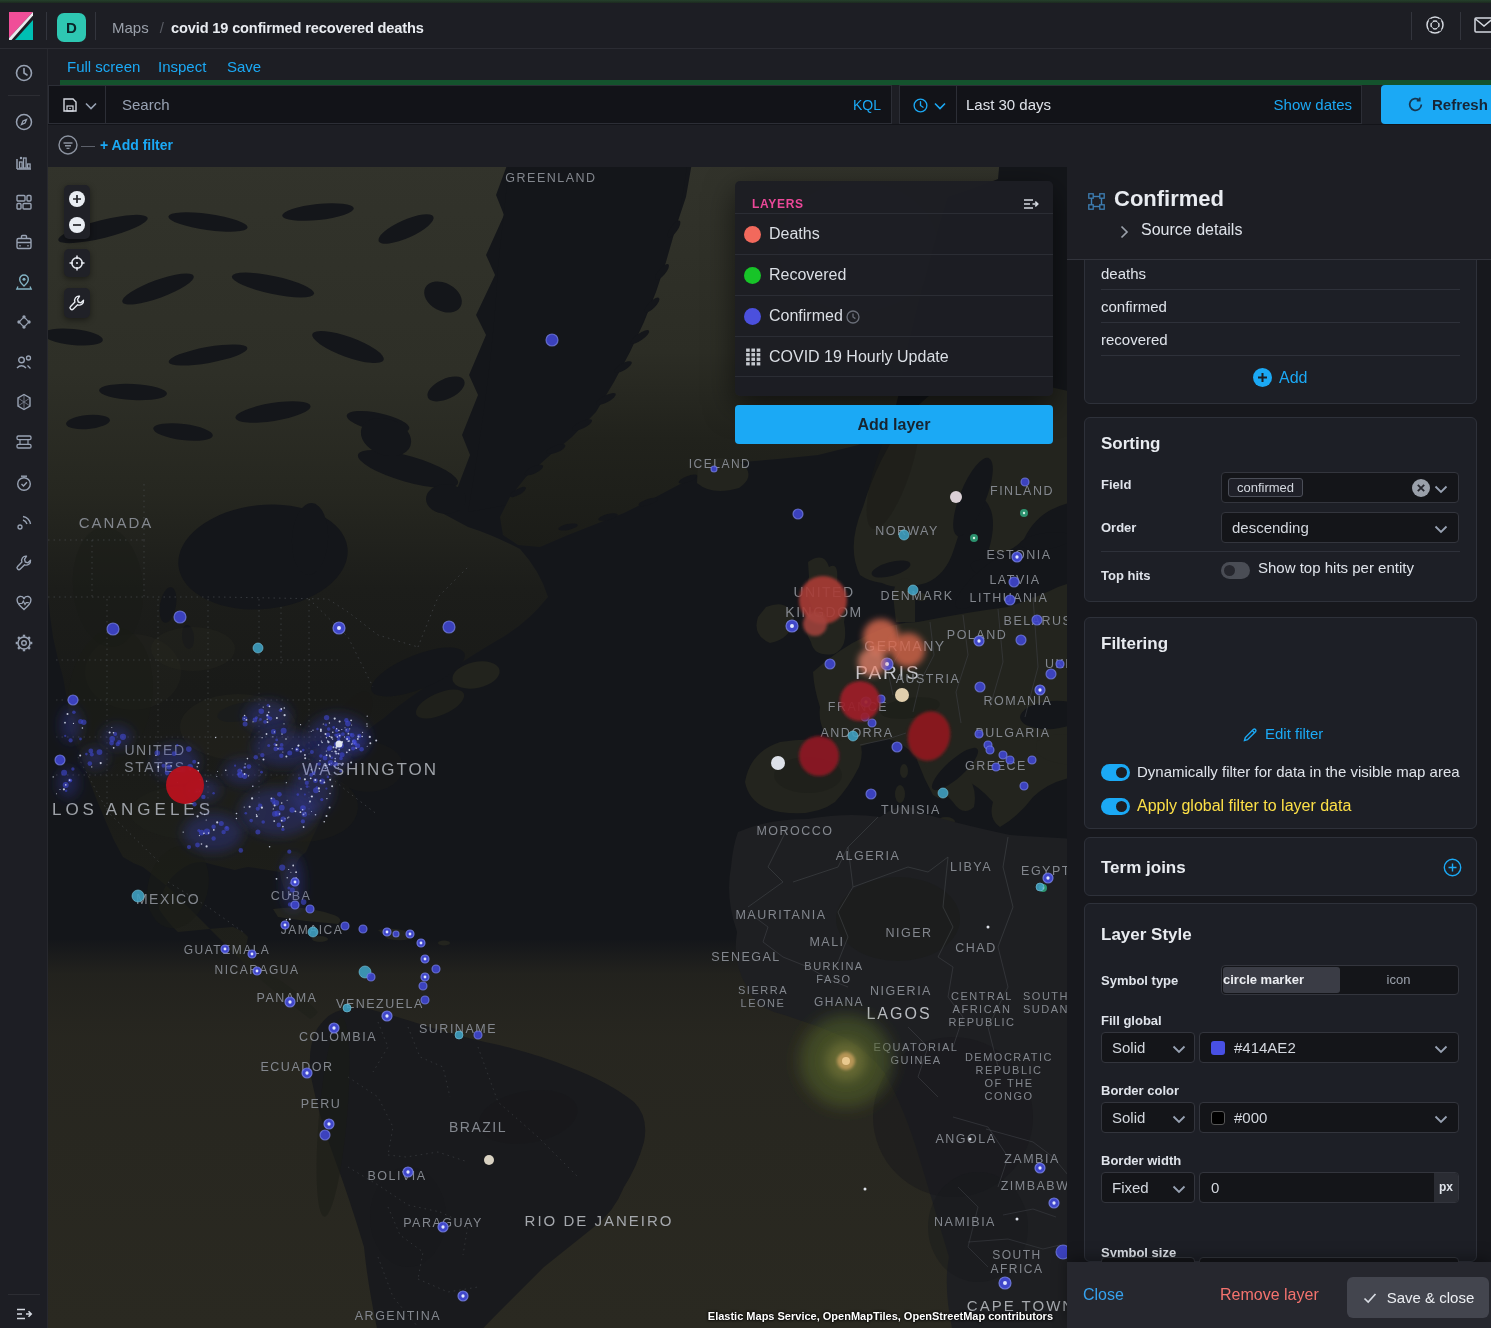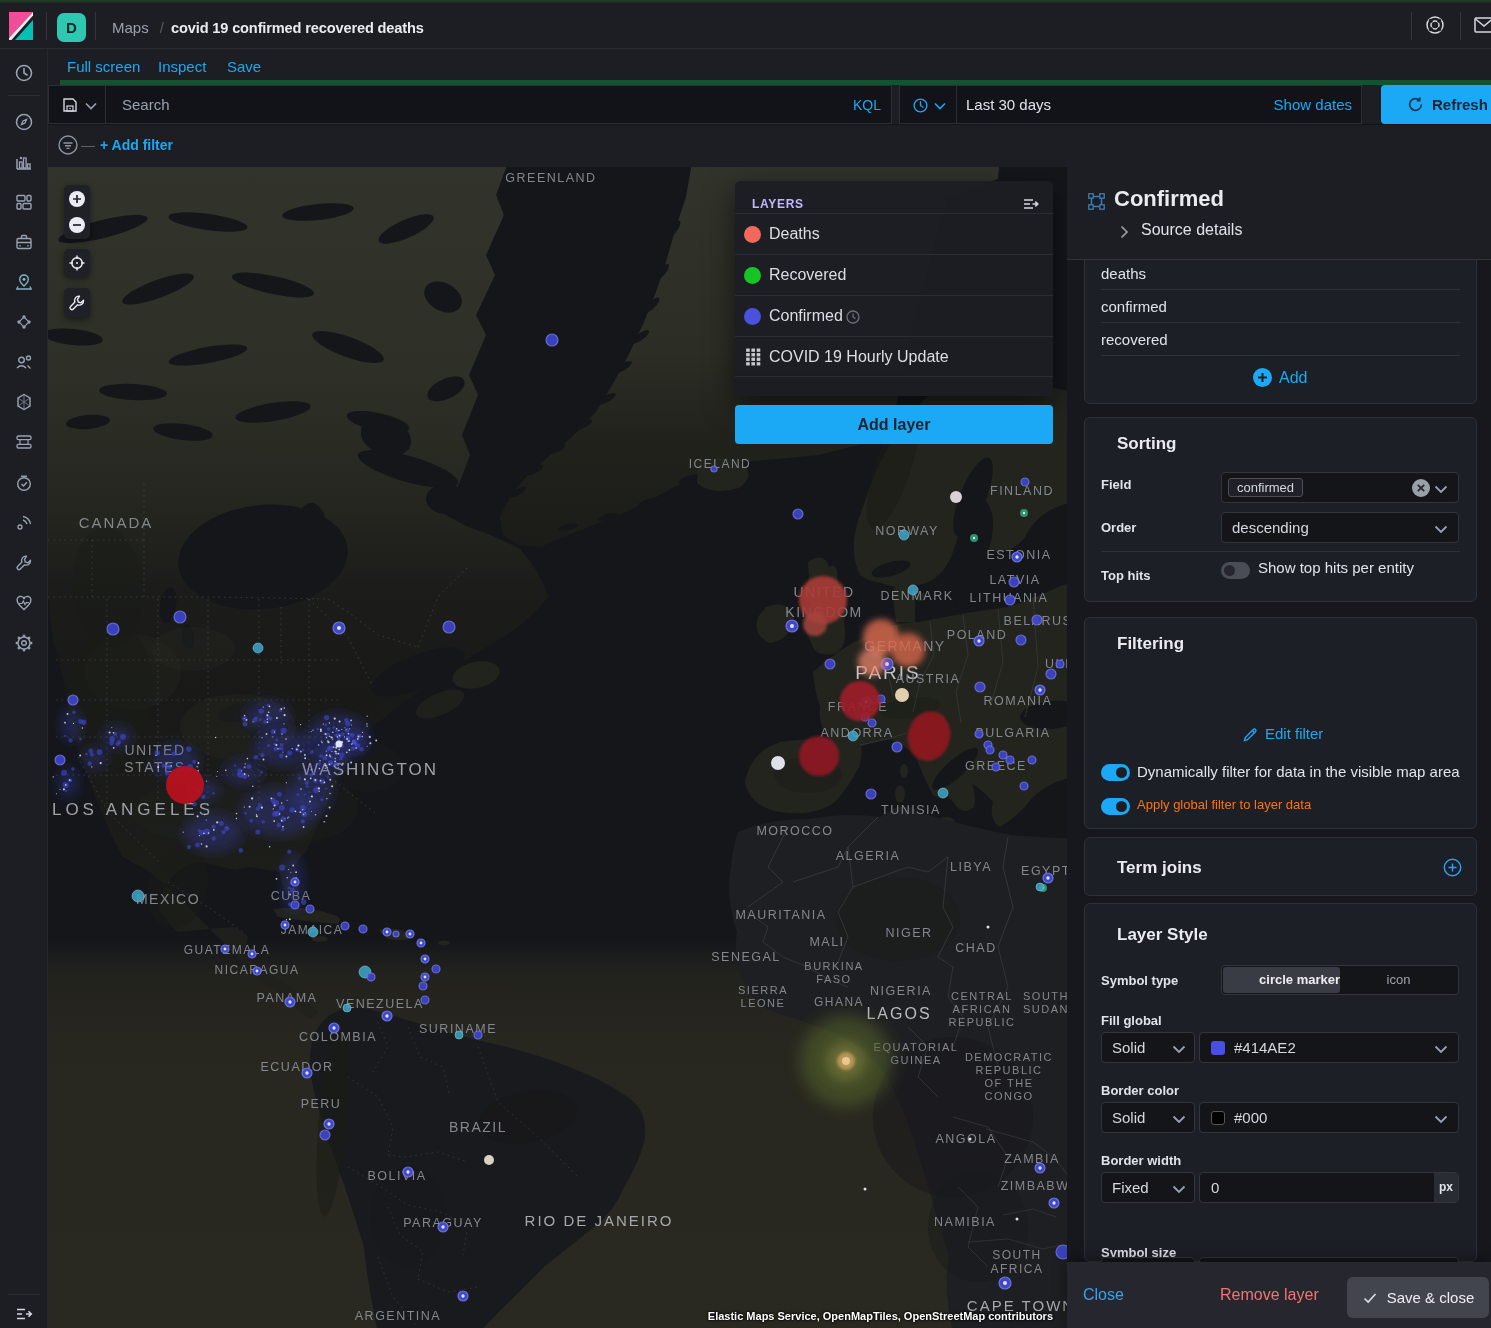--- a/index.html
+++ b/index.html
@@ -50,40 +50,40 @@
 
 #map { left:48px; top:167px; width:1019px; height:1161px; background:#16181b; overflow:hidden; }
 
 .mapbtn { position:absolute; left:16px; width:26px; background:#202127;
   border-radius:5px; box-shadow:0 2px 6px rgba(0,0,0,.45); }
 
 #layerspanel { left:687px; top:14px; width:318px; height:215px;
   background:rgba(29,30,36,.98); border-radius:5px;
   box-shadow:0 10px 30px rgba(0,0,0,.55); color:#dbdfe5; }
 #layerspanel .hdr { position:absolute; left:17px; top:16px; font-size:12px;
-  font-weight:700; letter-spacing:.7px; color:#c4b5fd; }
+  font-weight:700; letter-spacing:.7px; color:#ec4899; }
 #layerspanel .row { position:absolute; left:0; width:318px; height:41px;
   border-top:1px solid #2b2d34; }
 #layerspanel .dot { position:absolute; left:9px; top:12px; width:17px; height:17px;
   border-radius:50%; }
 #layerspanel .lbl { position:absolute; left:34px; top:11px; font-size:16px; color:#dbdfe5; }
 #addlayerbtn { left:687px; top:238px; width:318px; height:39px; background:#1ba9f5;
   border-radius:4px; color:#17242f; font-size:16px; font-weight:600;
   display:flex; align-items:center; justify-content:center; }
 #attrib { right:14px; bottom:6px; font-size:11px; font-weight:700; color:#fff;
   text-shadow:0 0 2px #000,0 0 3px #000; letter-spacing:0; }
 
 #flyout { left:1067px; top:167px; width:424px; height:1161px; background:#17181d; }
 #flyhead { position:absolute; left:0; top:0; width:424px; height:93px; background:#1d1e24;
   border-bottom:1px solid #32343c; }
 #flytitle { position:absolute; left:47px; top:19px; font-size:22px; font-weight:700; color:#e8ebf0; }
 #srcdet { position:absolute; left:74px; top:54px; font-size:16px; color:#dfe3ea; }
 .card { position:absolute; left:17px; width:393px; background:#1d1f26;
   border:1px solid #2e313a; border-radius:6px; }
-.card .ctitle { position:absolute; left:16px; font-size:17px; font-weight:700; color:#e8ebf0;margin-left:16px; }
+.card .ctitle { position:absolute; left:16px; font-size:17px; font-weight:700; color:#e8ebf0; }
 .flabel { position:absolute; left:16px; font-size:13px; font-weight:600; color:#dfe3ea; }
 .fctrl { position:absolute; background:#141519; border:1px solid #33353d; border-radius:4px; }
 #flyfoot { position:absolute; left:0; top:1095px; width:424px; height:66px;
   background:#26272e; box-shadow:0 -4px 14px rgba(0,0,0,.35); }
 #flyfoot .close { position:absolute; left:16px; top:24px; color:#36a2ef; font-size:16px; }
 #flyfoot .remove { position:absolute; left:153px; top:24px; color:#f4736e; font-size:16px; }
 #flyfoot .save { position:absolute; left:280px; top:15px; width:142px; height:41px;
   background:#43454e; border-radius:6px; color:#eceef2; font-size:15px;
   display:flex; align-items:center; justify-content:center; }
 </style>
@@ -1211,34 +1211,34 @@
           <path d="M2.5,14.5 L3.3,11.5 L11.5,3.3 a1.6,1.6 0 0 1 2.2,2.2 L5.5,13.7 Z M10.3,4.5 l2.2,2.2" fill="none" stroke="#1ba9f5" stroke-width="1.4"></path>
         </svg>
 <span style="position:absolute;left:180px;top:107px;font-size:15px;color:#1ba9f5">Edit filter</span>
 <div style="position:absolute;left:16px;top:146px;width:29px;height:17px;border-radius:9px;background:#1ba9f5">
           <div style="position:absolute;left:13px;top:1px;width:15px;height:15px;border-radius:50%;background:#1d1e24;border:2.5px solid #1ba9f5;box-sizing:border-box"></div>
         </div>
 <span style="position:absolute;left:52px;top:145px;font-size:15px;color:#dfe3ea">Dynamically filter for data in the visible map area</span>
 <div style="position:absolute;left:16px;top:180px;width:29px;height:17px;border-radius:9px;background:#1ba9f5">
           <div style="position:absolute;left:13px;top:1px;width:15px;height:15px;border-radius:50%;background:#1d1e24;border:2.5px solid #1ba9f5;box-sizing:border-box"></div>
         </div>
-<span style="position:absolute;left:52px;top:179px;font-size:13px;color:#f97316">Apply global filter to layer data</span>
+<span style="position:absolute;left:52px;top:179px;font-size:16px;color:#fde047">Apply global filter to layer data</span>
 </div>
 <div class="card" style="top:670px;height:59px">
 <span class="ctitle" style="top:20px">Term joins</span>
 <svg width="19" height="19" viewBox="0 0 19 19" style="position:absolute;right:14px;top:20px">
           <circle cx="9.5" cy="9.5" r="8.2" fill="none" stroke="#1ba9f5" stroke-width="1.4"></circle>
           <path d="M9.5,5.5 V13.5 M5.5,9.5 H13.5" stroke="#1ba9f5" stroke-width="1.4"></path>
         </svg>
 </div>
 <div class="card" style="top:736px;height:359px">
 <span class="ctitle" style="top:21px">Layer Style</span>
 <span class="flabel" style="top:69px">Symbol type</span>
 <div class="fctrl" style="left:136px;top:61px;width:238px;height:30px">
-  <div style="position:absolute;left:1px;top:1px;width:117px;height:26px;background:#3a3c45;border-radius:3px;color:#eceef2;font-size:13px;font-weight:700;text-align:right;line-height:26px">circle marker</div>
+  <div style="position:absolute;left:1px;top:1px;width:117px;height:26px;background:#3a3c45;border-radius:3px;color:#eceef2;font-size:13px;font-weight:700;text-align:left;line-height:26px">circle marker</div>
   <div style="position:absolute;right:0;top:0;width:119px;height:28px;color:#9ba1ab;font-size:13px;text-align:center;line-height:28px">icon</div>
 </div>
 <span class="flabel" style="top:109px">Fill global</span>
 <div class="fctrl" style="left:16px;top:128px;width:94px;height:31px">
   <span style="position:absolute;left:10px;top:6px;font-size:15px;color:#d4d8df">Solid</span>
           <svg width="14" height="9" viewBox="0 0 14 9" style="position:absolute;left:70px;top:12px">
             <path d="M1.5,1.5 L7,7 L12.5,1.5" fill="none" stroke="#98a2b3" stroke-width="1.8"></path>
           </svg>
 </div>
 <div class="fctrl" style="left:114px;top:128px;width:260px;height:31px">

